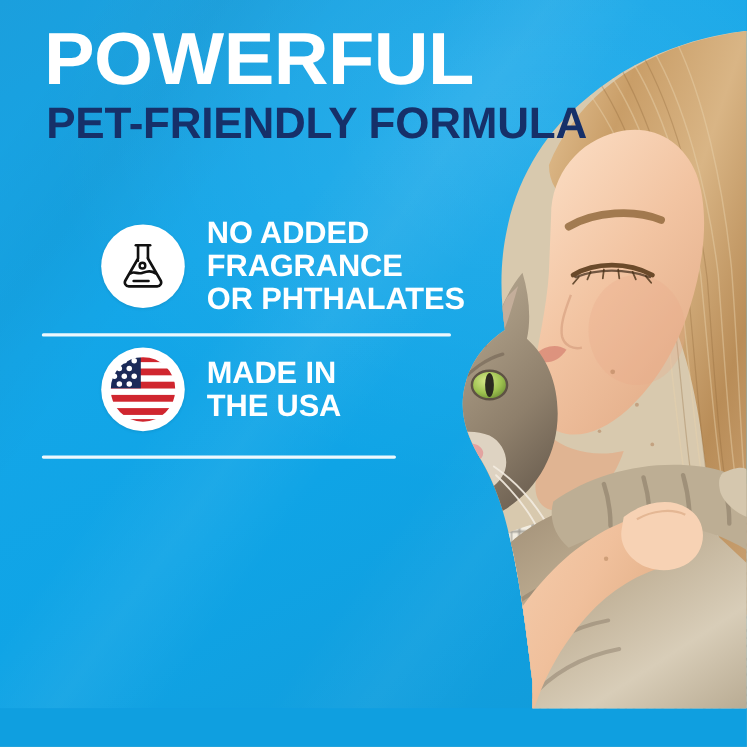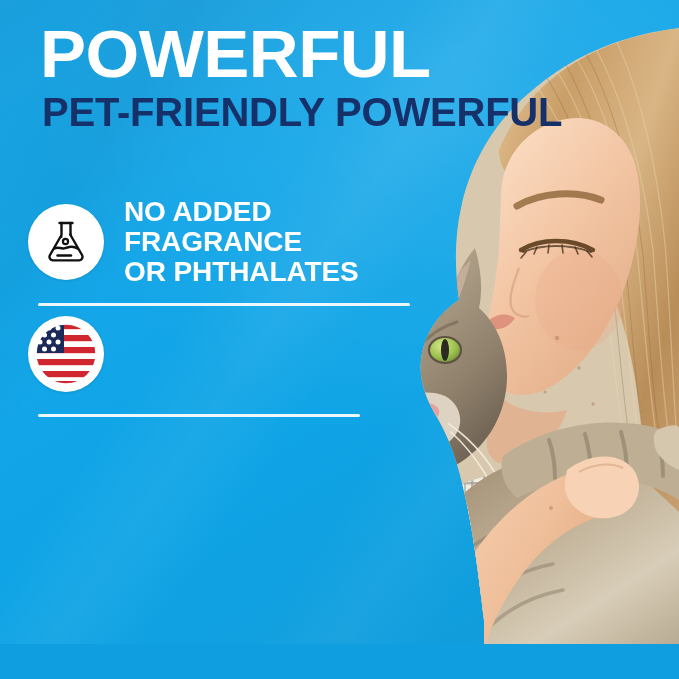--- a/index.html
+++ b/index.html
@@ -85,21 +85,21 @@
     position: absolute;
     left: 0;
     top: 186px;
     width: 460px;
     z-index: 6;
   }
   .feature {
     display: flex;
     align-items: center;
     height: 112px;
-    padding-left: 28px;
+    padding-left: 92px;
     box-sizing: border-box;
   }
   .badge {
     flex: 0 0 auto;
     width: 76px;
     height: 76px;
     border-radius: 50%;
     background: #ffffff;
     display: flex;
     align-items: center;
@@ -357,21 +357,21 @@
         <path d="M330,472 C344,464 362,462 374,468" fill="none" stroke="#dcab86" stroke-width="2" opacity="0.7"></path>
         <circle cx="302" cy="508" r="2" fill="#b98a63" opacity="0.6"></circle>
 
         <rect x="0" y="0" width="430" height="679" fill="url(#shade)" opacity="0"></rect>
       </g>
     </svg>
   </div>
 
   <div class="headline-wrap">
     <div class="headline">POWERFUL</div>
-    <div class="subhead">PET-FRIENDLY POWERFUL</div>
+    <div class="subhead">PET-FRIENDLY FORMULA</div>
   </div>
 
   <div class="divider d1"></div>
   <div class="divider d2"></div>
 
   <div class="features">
 
     <div class="feature">
       <div class="badge">
         <svg width="50" height="50" viewBox="0 0 50 50" xmlns="http://www.w3.org/2000/svg">
@@ -420,16 +420,18 @@
               <circle cx="7" cy="21" r="2.5"></circle>
               <circle cx="16" cy="21" r="2.5"></circle>
               <circle cx="25" cy="21" r="2.5"></circle>
               <circle cx="11.5" cy="28" r="2.5"></circle>
               <circle cx="20.5" cy="28" r="2.5"></circle>
             </g>
           </g>
           <circle cx="33" cy="33" r="31" fill="none" stroke="#ffffff" stroke-width="3.4"></circle>
         </svg>
       </div>
+      <div class="feature-label">MADE IN
+THE USA</div>
     </div>
 
   </div>
 </div>
 
 </body></html>

